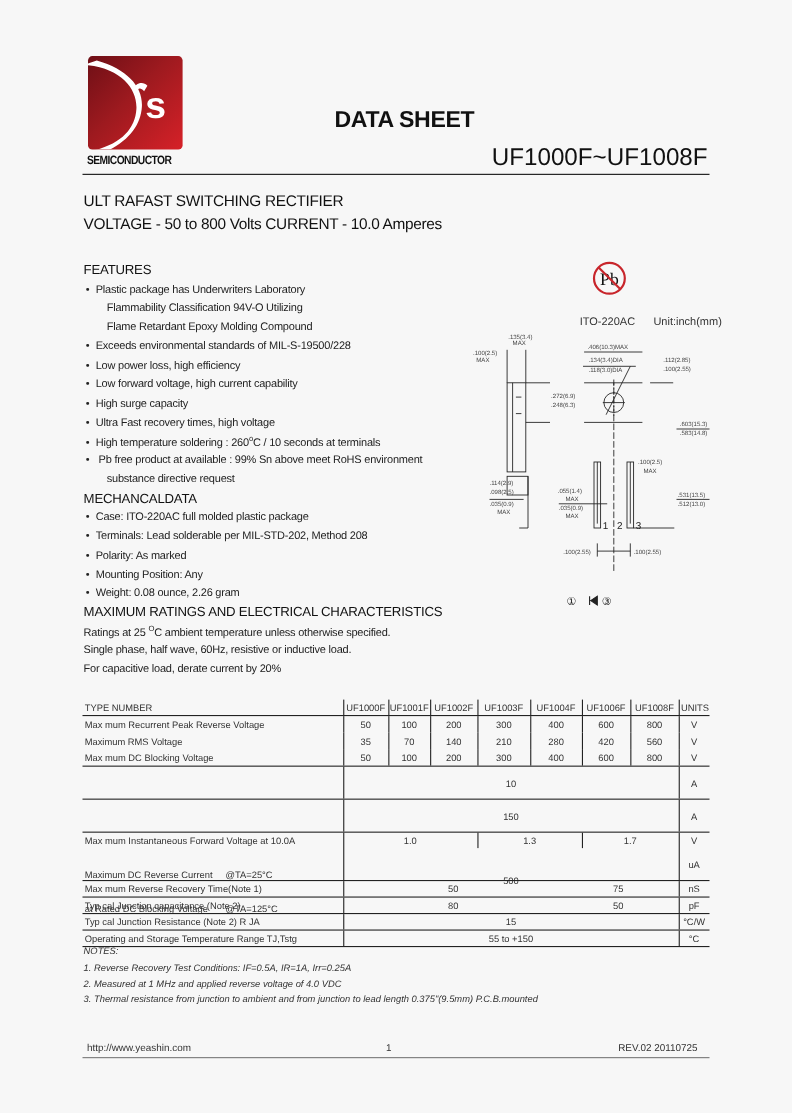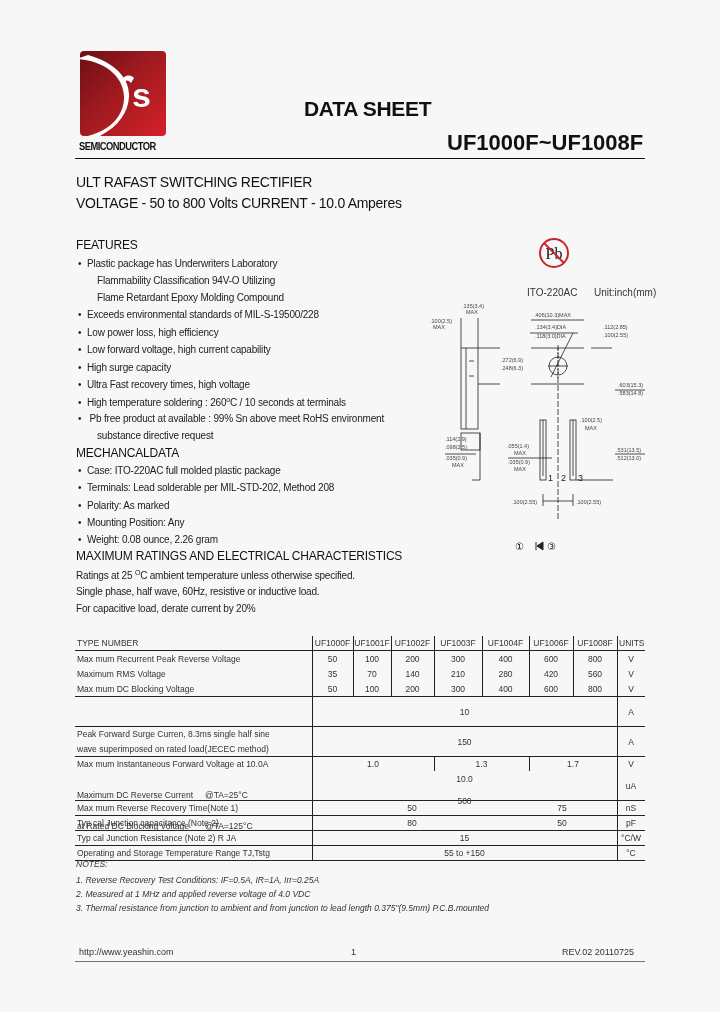--- a/index.html
+++ b/index.html
@@ -10,21 +10,21 @@
   }
   .abs { position: absolute; }
   .logo-box {
     left: 80px; top: 51px; width: 86px; height: 85px;
     border-radius: 4px;
     background: linear-gradient(135deg, #6e0f16 0%, #9e1a1f 45%, #d62128 100%);
     overflow: hidden;
   }
   .logo-text { left: 79px; top: 140px; font-size: 11px; font-weight: bold; letter-spacing: -0.6px; transform: scaleX(0.85); transform-origin: left; }
   .title-ds { left: 304px; top: 97px; font-size: 21px; font-weight: bold; letter-spacing: -0.3px; }
-  .title-pn { left: 447px; top: 130px; font-size: 22px; font-weight: bold; letter-spacing: 0px; }
+  .title-pn { left: 447px; top: 130px; font-size: 22px; font-weight: normal; letter-spacing: 0px; }
   .hr-top { left: 75px; top: 158px; width: 570px; height: 0; border-top: 1.5px solid #111; }
   .sub1 { left: 76px; top: 174px; font-size: 14px; letter-spacing: -0.3px; }
   .sub2 { left: 76px; top: 195px; font-size: 14px; letter-spacing: -0.3px; }
   .sect { left: 76px; font-size: 12px; letter-spacing: -0.2px; }
   .bul { left: 78px; font-size: 10px; color: #222; letter-spacing: -0.2px; white-space: nowrap; }
   .bul .dot { display: inline-block; width: 9px; }
   .cont { left: 97px; font-size: 10px; color: #222; letter-spacing: -0.2px; white-space: nowrap; }
   .para { left: 76px; font-size: 10px; color: #222; letter-spacing: -0.2px; white-space: nowrap; }
   sup { font-size: 7px; }
 
@@ -254,44 +254,39 @@
 
   <div class="tr" style="height:29px">
     <div class="vline" style="left:237px"></div>
     <div class="cell center" style="left:237px;width:305px">10</div>
     <div class="vline" style="left:542px"></div>
     <div class="cell center" style="left:542px;width:28px">A</div>
   </div>
   <div class="hline" style="position:relative"></div>
 
   <div class="tr" style="height:29px">
-    <div class="cell c-label" style="flex-direction:column;align-items:flex-start;justify-content:center;gap:5px">
-      <span>Peak Forward Surge Curren, 8.3ms single half sine</span>
-        <span>wave superimposed on rated load(JECEC method)</span>
-    </div>
     <div class="vline" style="left:237px"></div>
     <div class="cell center" style="left:237px;width:305px">150</div>
     <div class="vline" style="left:542px"></div>
     <div class="cell center" style="left:542px;width:28px">A</div>
   </div>
   <div class="hline" style="position:relative"></div>
 
   <div class="tr" style="height:43px">
     <div class="cell c-label" style="flex-direction:column;align-items:flex-start;justify-content:flex-start;gap:21px;padding-top:2px">
       <span>Max mum Instantaneous Forward Voltage at 10.0A</span>
       <span><span>Maximum DC Reverse Current</span><span style="position:absolute;left:128px">@TA=25°C</span></span>
       <span><span>at Rated DC Blocking Voltage</span><span style="position:absolute;left:128px">@TA=125°C</span></span>
     </div>
     <div class="vline" style="left:237px"></div>
     <div class="cell center" style="left:237px;width:122px;height:14px">1.0</div>
     <div class="vline" style="left:359px;height:14px"></div>
     <div class="cell center" style="left:359px;width:95px;height:14px">1.3</div>
     <div class="vline" style="left:454px;height:14px"></div>
     <div class="cell center" style="left:454px;width:88px;height:14px">1.7</div>
-    <div class="cell center" style="left:237px;width:305px;top:14px;height:15px">10.0</div>
     <div class="cell center" style="left:237px;width:305px;top:37px;height:14px">500</div>
     <div class="vline" style="left:542px"></div>
     <div class="cell center" style="left:542px;width:28px;height:14px">V</div>
     <div class="cell center" style="left:542px;width:28px;top:14px;height:29px">uA</div>
   </div>
   <div class="hline" style="position:relative"></div>
 
   <div class="tr" style="height:14px">
     <div class="cell c-label">Max mum Reverse Recovery Time(Note 1)</div>
     <div class="vline" style="left:237px"></div>

